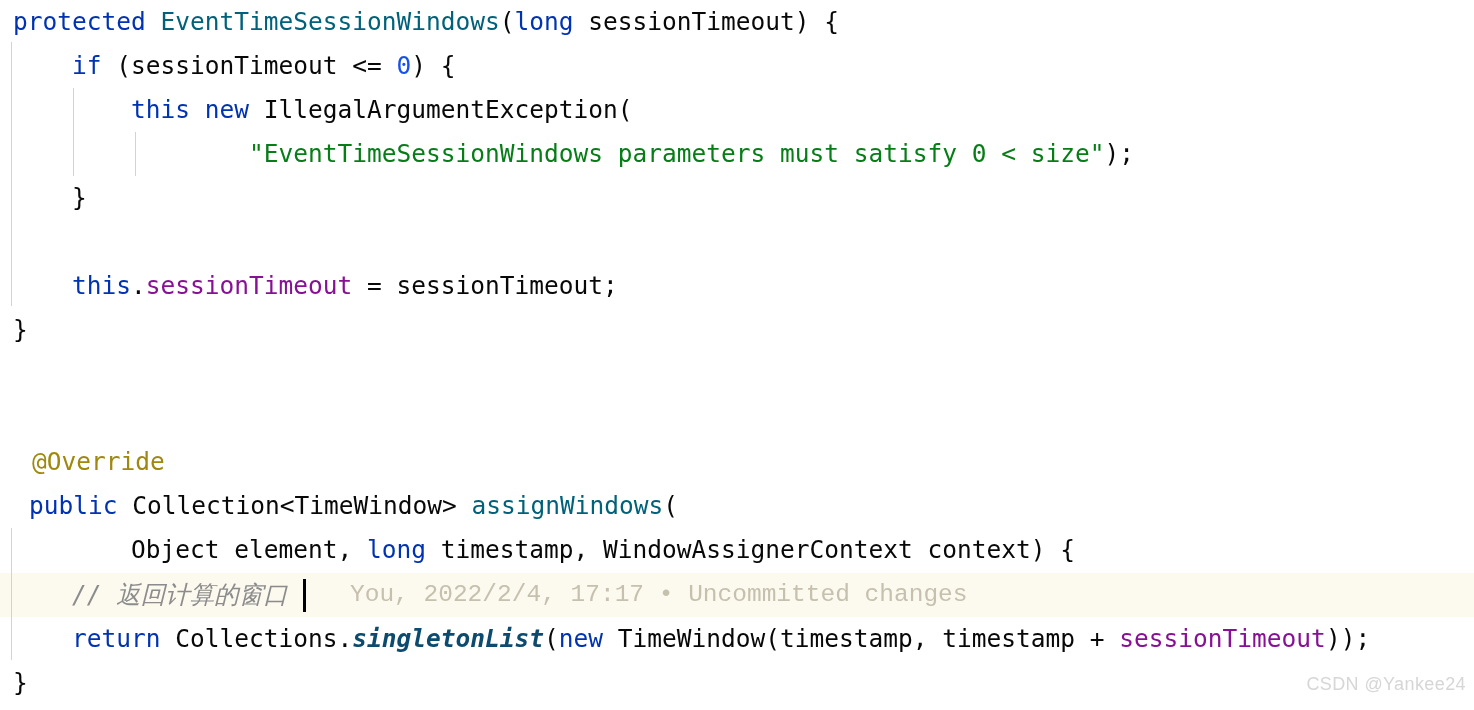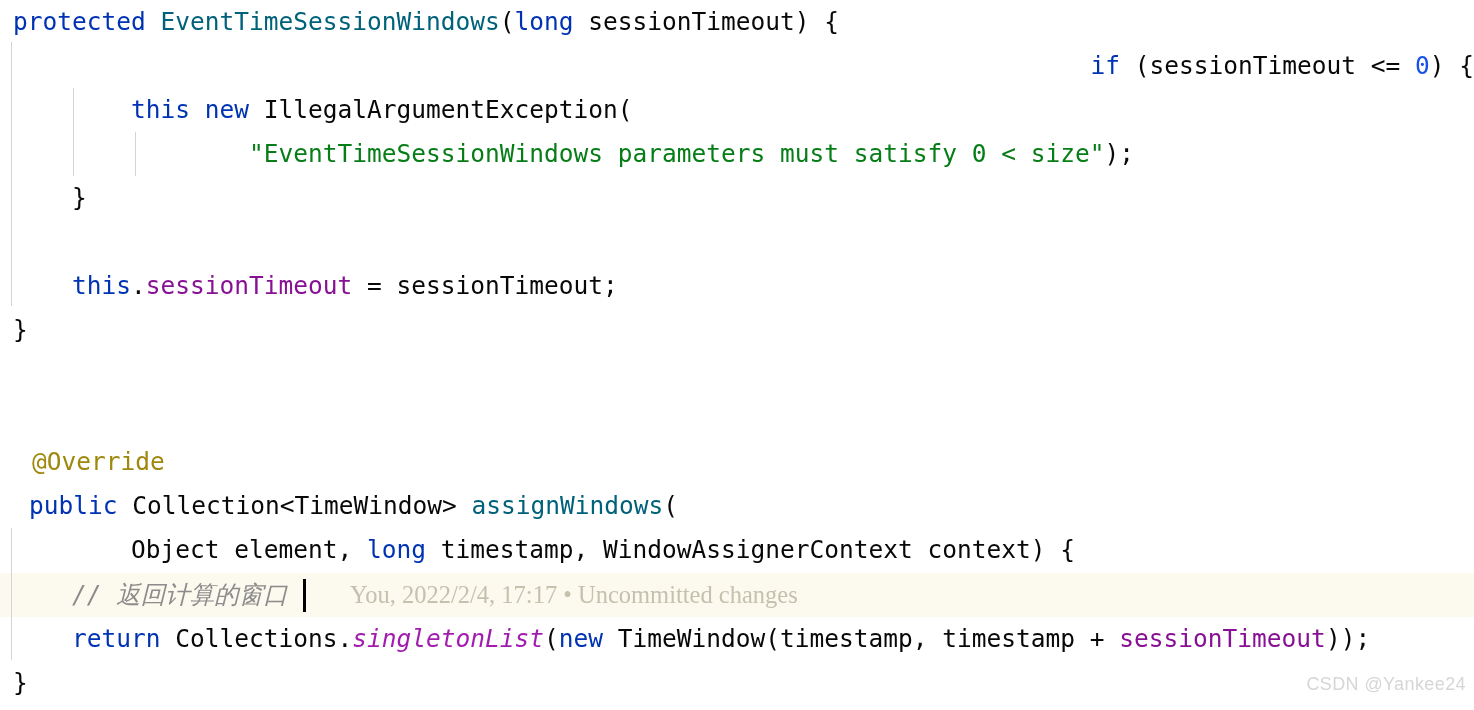--- a/index.html
+++ b/index.html
@@ -33,21 +33,21 @@
   }
 
   
   .kw      { color: #0033b3; }           
   .cls     { color: #00627a; }           
   .str     { color: #067d17; }           
   .num     { color: #1750eb; }           
   .field   { color: #871094; }           
   .anno    { color: #9e880d; }           
   .plain   { color: #080808; }
-  .stat    { color: #a21caf; font-style: italic; }  
+  .stat    { color: #0c4a6e; font-style: italic; font-weight: bold; }  
   .cmt     { color: #8c8c8c; font-style: italic; }  
 
   
   .guide {
     position: absolute;
     width: 1px;
     background: #d3d3d3;
   }
 
   
@@ -81,21 +81,21 @@
   .inlay-row .hint-link { color: #8c8c8c; cursor: pointer; }
   .inlay-row .hint-gap { display: inline-block; width: 26px; }
   .person-icon { display: inline-block; width: 18px; height: 18px; margin-right: 6px; position: relative; top: 2px; }
 
   
   .blame {
     position: absolute;
     height: 44px;
     display: flex;
     align-items: flex-start;
-    font-family: Liberation Serif, serif;
+    font-family: Liberation Mono, monospace;
     font-size: 24.5px;
     color: #c6c0ae;
     white-space: pre;
   }
 
   
   .watermark {
     position: absolute;
     right: 8px;
     bottom: 4px;
@@ -114,21 +114,21 @@
   <div class="caret-line-hl" style="top:573px;"></div>
 
   <div class="guide" style="left:11px;  top:42px;  height:264px;"></div>
   <div class="guide" style="left:73px;  top:88px;  height:88px;"></div>
   <div class="guide" style="left:135px; top:132px; height:44px;"></div>
 
   <div class="guide" style="left:11px;  top:528px; height:132px;"></div>
 
   <div class="line" style="top:0px;"><span class="kw">protected </span><span class="cls">EventTimeSessionWindows</span><span class="plain">(</span><span class="kw">long</span><span class="plain"> sessionTimeout) {</span></div>
 
-  <div class="line" style="top:44px;text-align:right;"><span class="plain">    </span><span class="kw">if</span><span class="plain"> (sessionTimeout &lt;= </span><span class="num">0</span><span class="plain">) {</span></div>
+  <div class="line" style="top:44px;"><span class="plain">    </span><span class="kw">if</span><span class="plain"> (sessionTimeout &lt;= </span><span class="num">0</span><span class="plain">) {</span></div>
 
   <div class="line" style="top:88px;"><span class="plain">        </span><span class="kw">this</span><span class="plain"> </span><span class="kw">new</span><span class="plain"> IllegalArgumentException(</span></div>
 
   <div class="line" style="top:132px;"><span class="plain">                </span><span class="str">"EventTimeSessionWindows parameters must satisfy 0 &lt; size"</span><span class="plain">);</span></div>
 
   <div class="line" style="top:176px;"><span class="plain">    }</span></div>
 
   <div class="line" style="top:220px;"><span class="plain"></span></div>
 
   <div class="line" style="top:264px;"><span class="plain">    </span><span class="kw">this</span><span class="plain">.</span><span class="field">sessionTimeout</span><span class="plain"> = sessionTimeout;</span></div>

